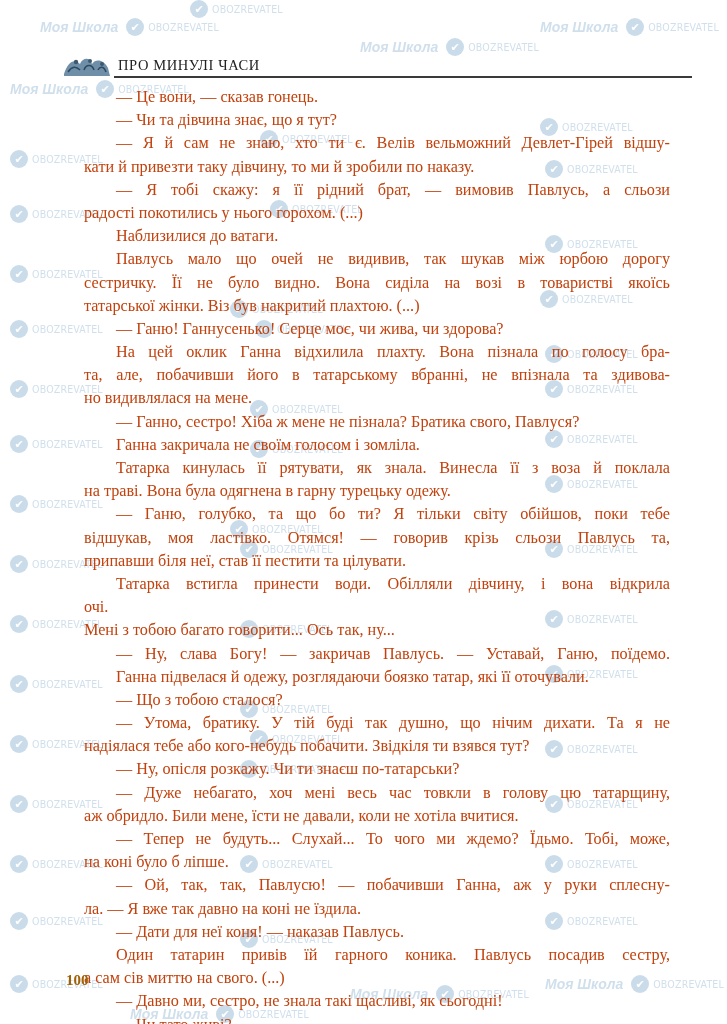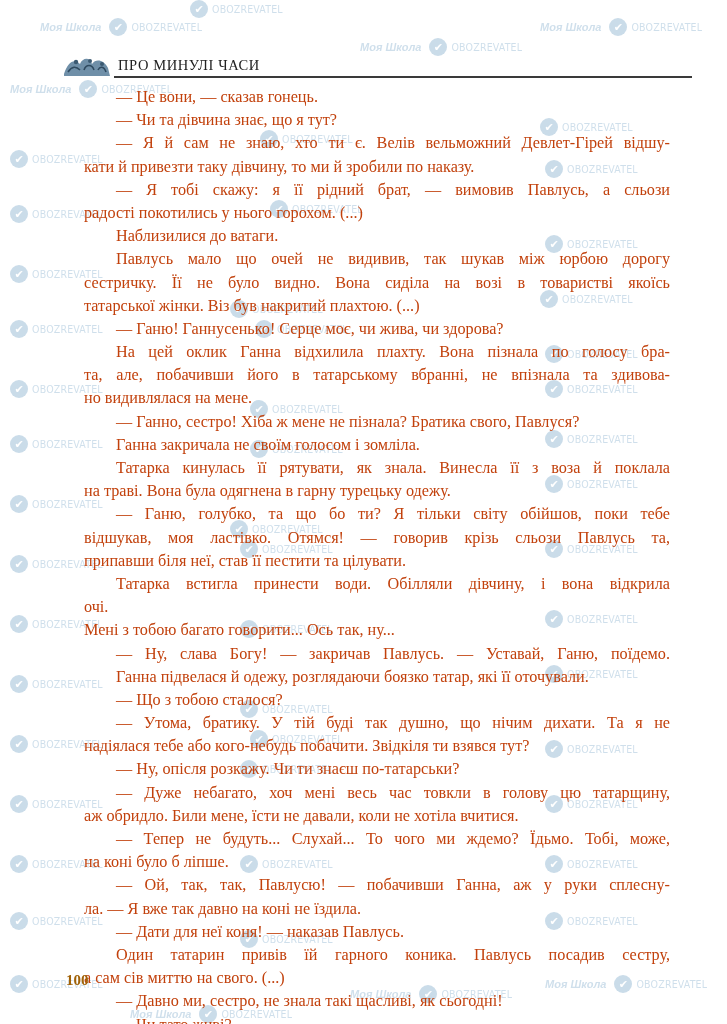--- a/index.html
+++ b/index.html
@@ -85,21 +85,21 @@
       align-items: center;
       gap: 4px;
       opacity: 0.55;
       pointer-events: none;
       white-space: nowrap;
     }
     .wm-school {
       font-family: "Liberation Sans", sans-serif;
       font-style: italic;
       font-weight: bold;
-      font-size: 11px;
+      font-size: 14px;
       color: #a9c6dc;
       margin-right: 4px;
     }
     .wm-logo {
       width: 18px; height: 18px;
       border-radius: 50%;
       background: #9fc0d8;
       display: inline-flex;
       align-items: center;
       justify-content: center;

